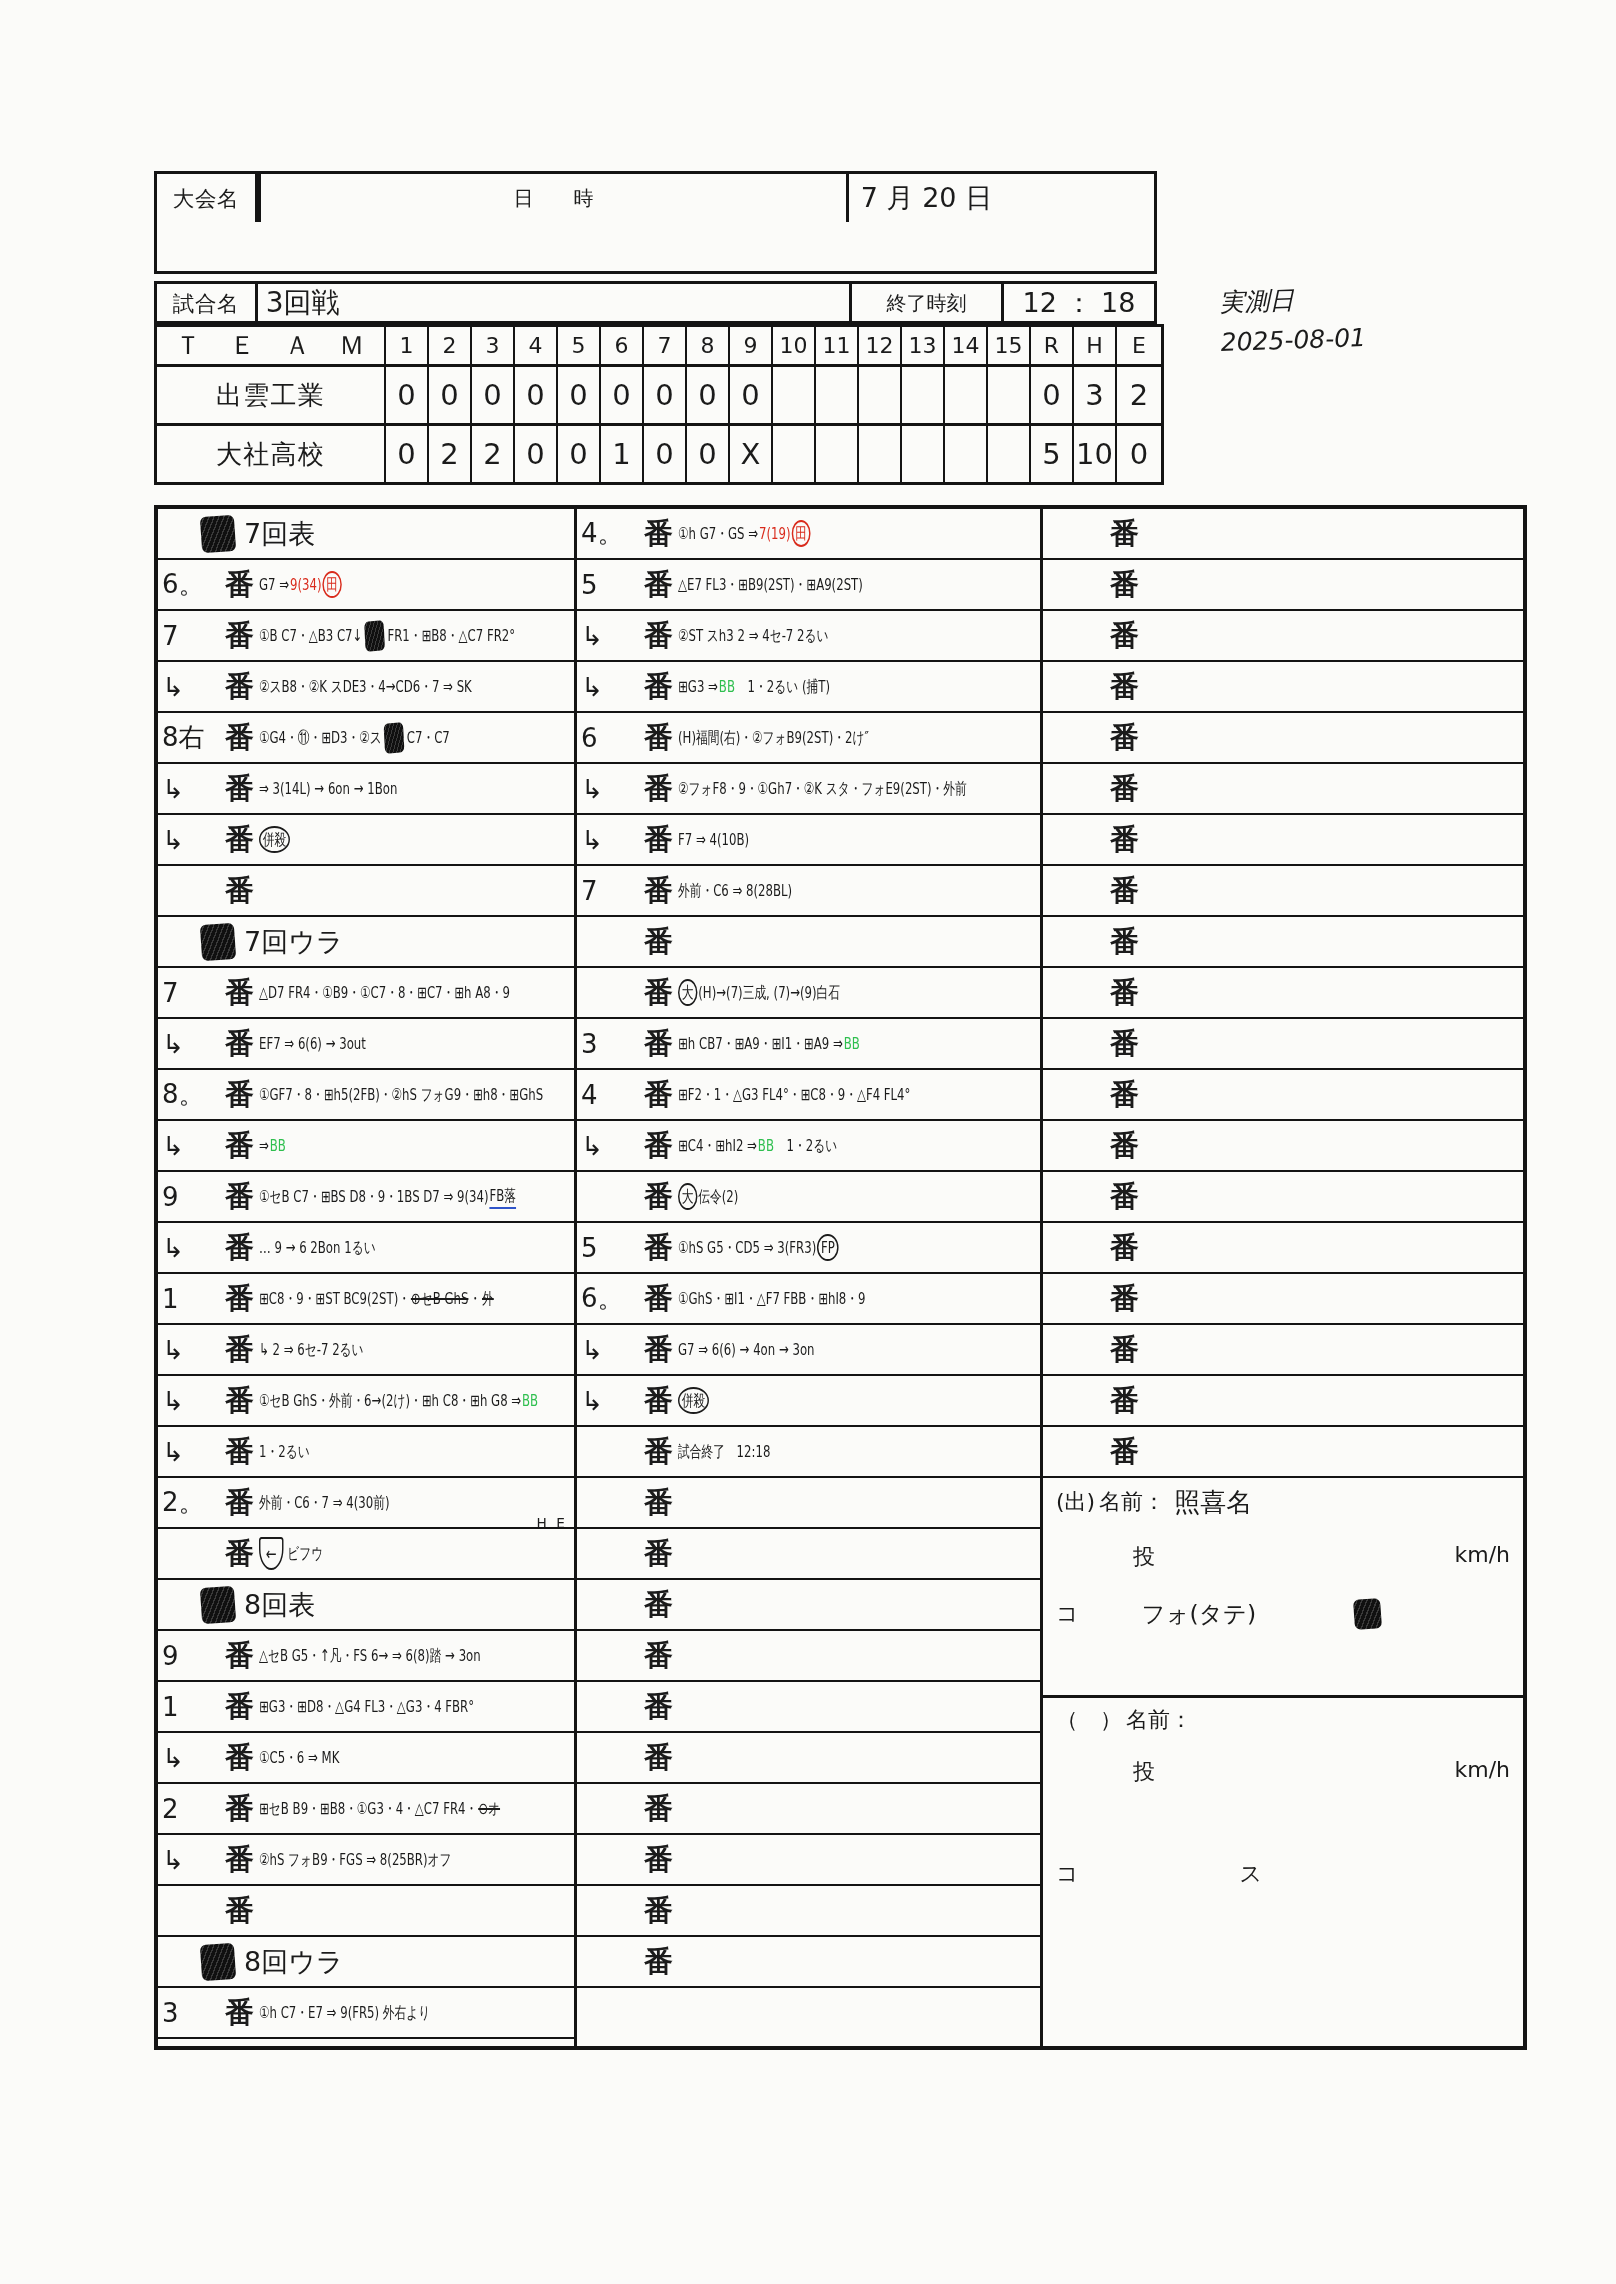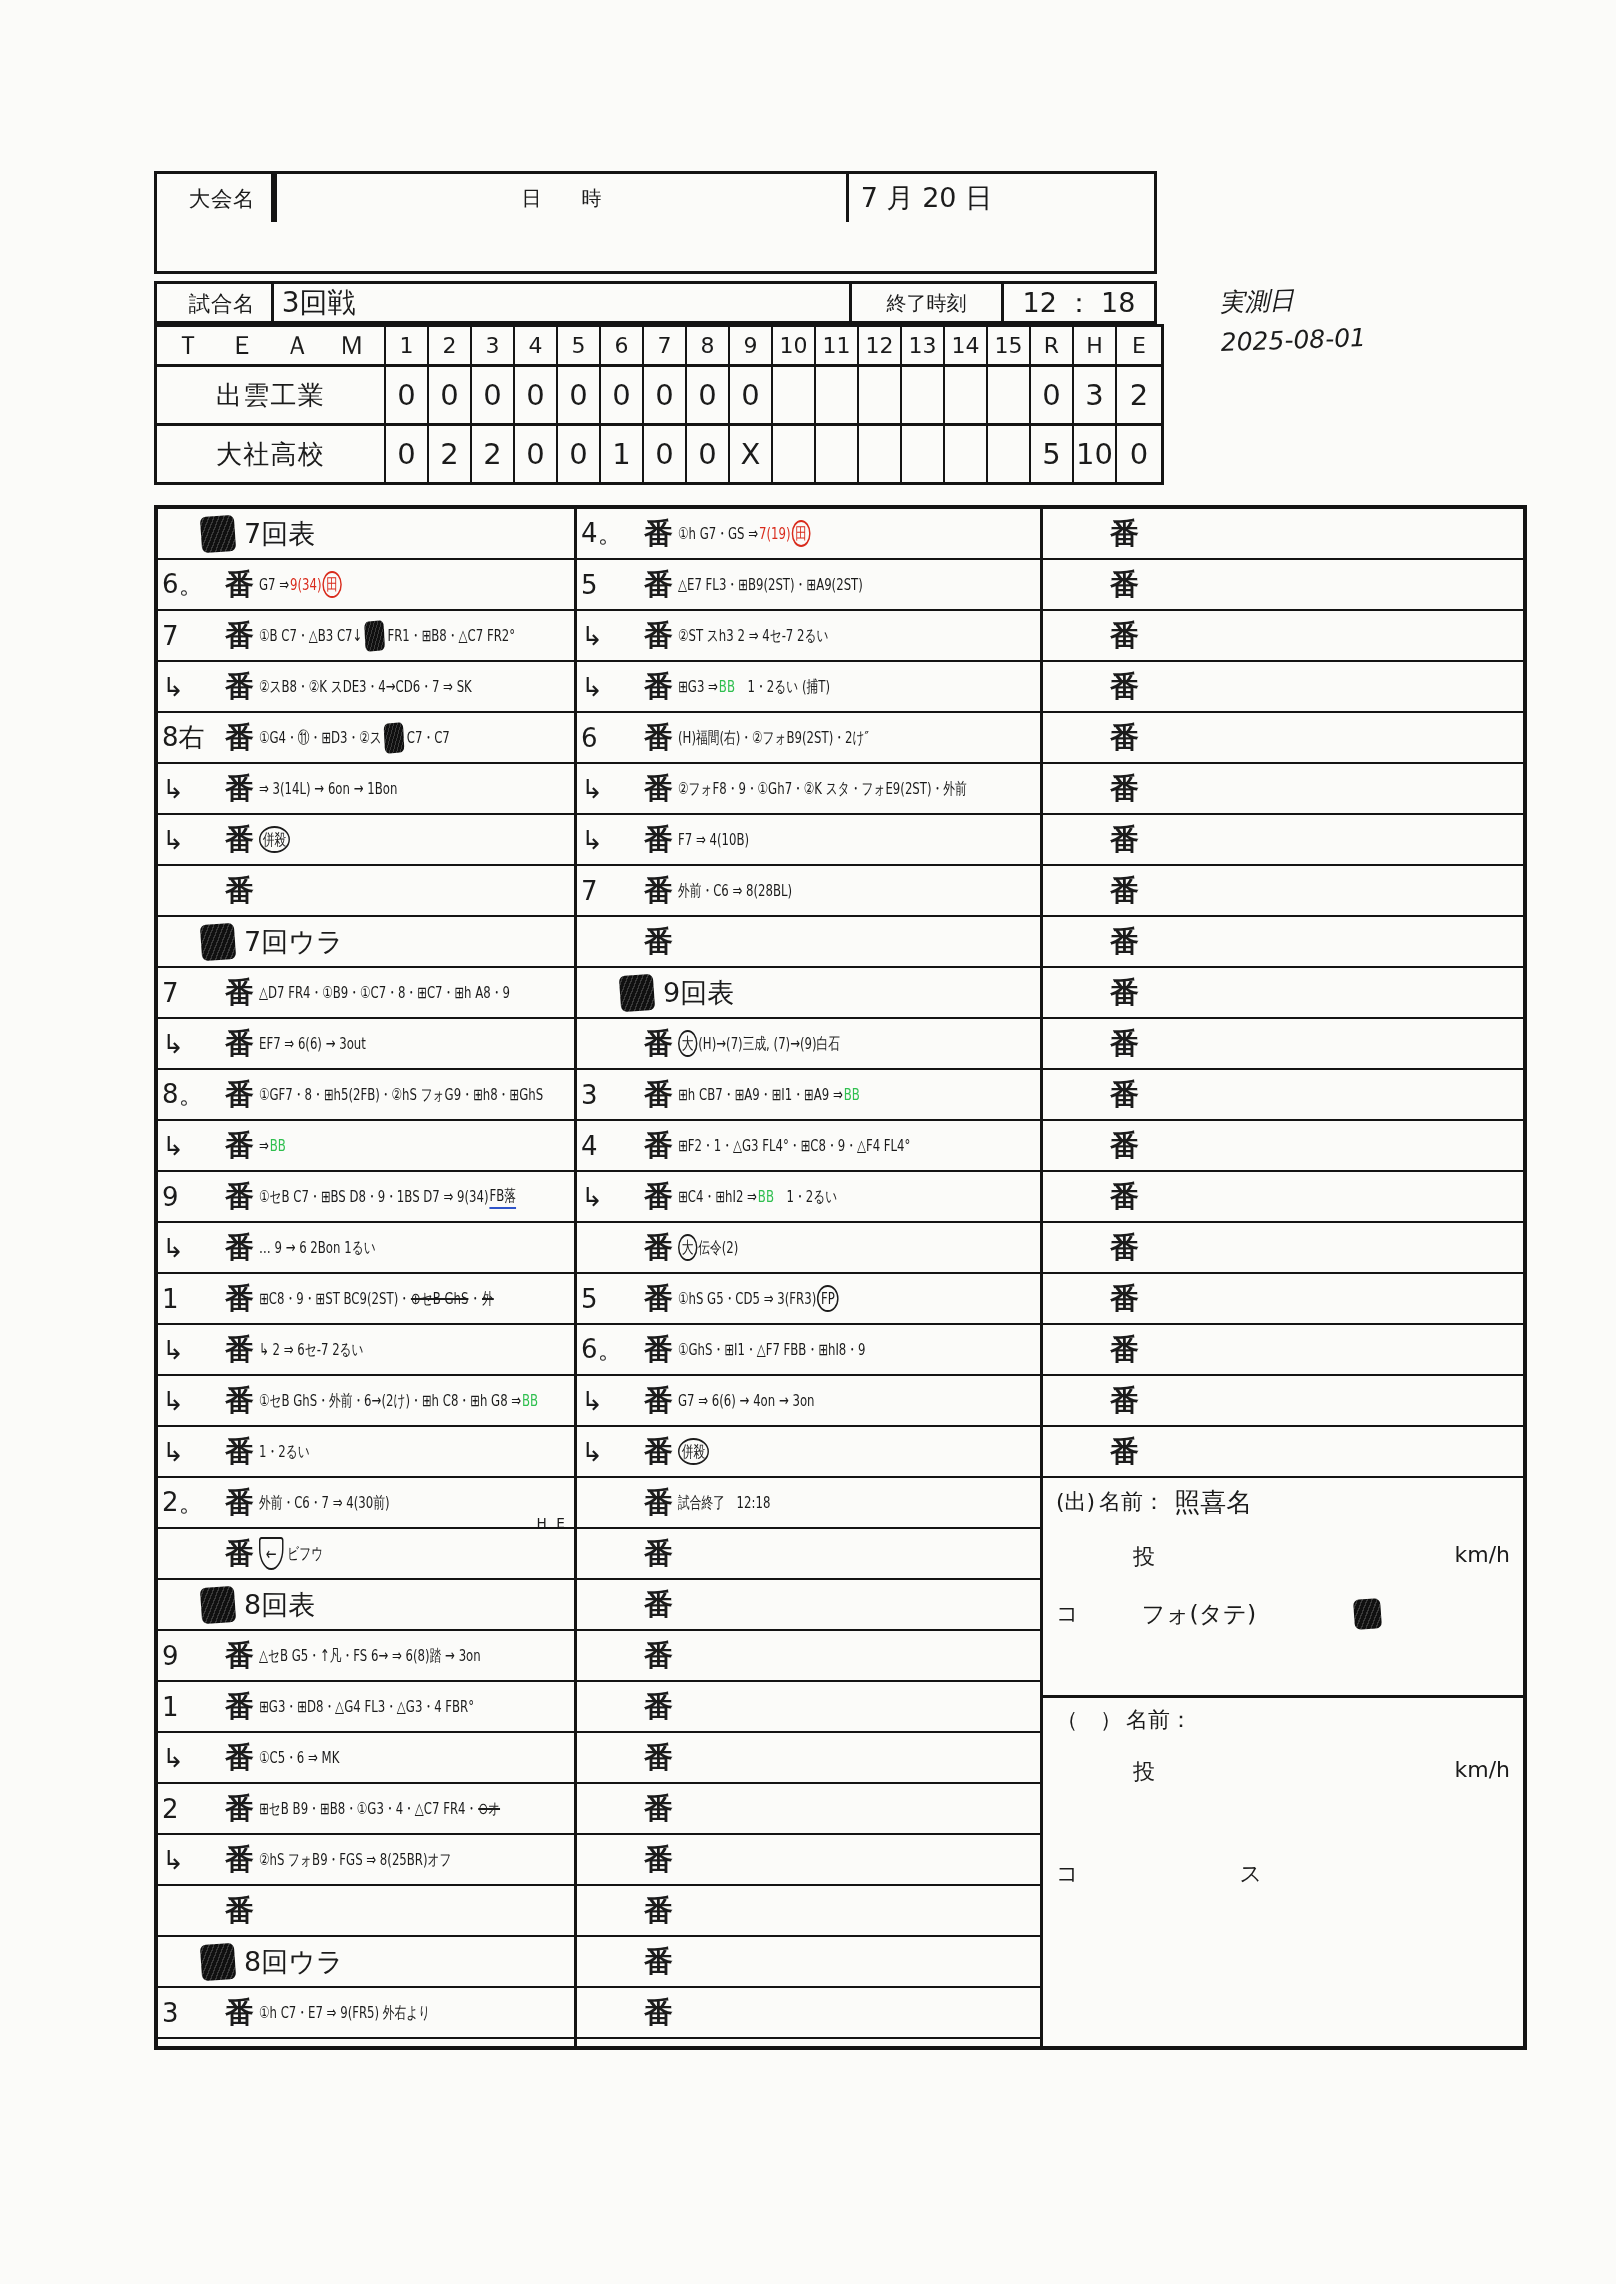--- a/index.html
+++ b/index.html
@@ -5,21 +5,21 @@
   html,body{margin:0;padding:0;background:#e8e8e6;}
   .page{position:relative;width:1616px;height:2284px;background:#fbfbf9;
         font-family:"DejaVu Sans",sans-serif;color:#1b1b1b;overflow:hidden;}
   
   .note{position:absolute;left:1220px;top:279px;width:235px;font-size:25px;
         line-height:1.6;transform:rotate(-2deg);font-style:italic;}
   
   .hblock{position:absolute;left:154px;width:1003px;border:3.9px solid #141414;box-sizing:border-box;}
   .hA{top:171px;height:103px;display:grid;grid-template-rows:48px 1fr;}
   .hB{top:281px;height:43px;display:grid;grid-template-rows:1fr;}
-  .hrow{display:grid;grid-template-columns:101px 1fr 155px 150px;border-bottom:2.6px solid #141414;padding-left:16px;}
+  .hrow{display:grid;grid-template-columns:101px 1fr 155px 150px;border-bottom:2.6px solid #141414;}
   .hrow:last-child{border-bottom:none;}
   .hlab{border-right:3.3px solid #141414;display:flex;align-items:center;justify-content:center;
         font-size:21.5px;letter-spacing:0.7px;}
   .hval{display:flex;align-items:center;padding-left:7.8px;font-size:28px;white-space:nowrap;}
   .hlab2{border-left:3.3px solid #141414;border-right:3.3px solid #141414;display:flex;align-items:center;
          justify-content:center;font-size:20px;}
   .hval2{display:flex;align-items:center;justify-content:center;font-size:27px;}
   .fit{transform:scaleX(.9);transform-origin:left center;}
   
   .sb{position:absolute;left:154px;top:324px;width:1010px;border:3.9px solid #141414;box-sizing:border-box;}
@@ -445,24 +445,20 @@
           <span class="ct">
             <span>外前・C6 ⇒ 8(28BL)</span>
           </span>
         </div>
         <div class="row">
           <span class="num"></span>
           <span class="ban">番</span>
           <span class="ct"></span>
         </div>
         <div class="row">
-          <span class="blob iblob"></span>
-          <span class="ititle">9回表</span>
-        </div>
-        <div class="row">
           <span class="num"></span>
           <span class="ban">番</span>
           <span class="ct">
             <span class="circ">大</span>
             <span>(H)→(7)三成, (7)→(9)白石</span>
           </span>
         </div>
         <div class="row">
           <span class="num">3</span>
           <span class="ban">番</span>

